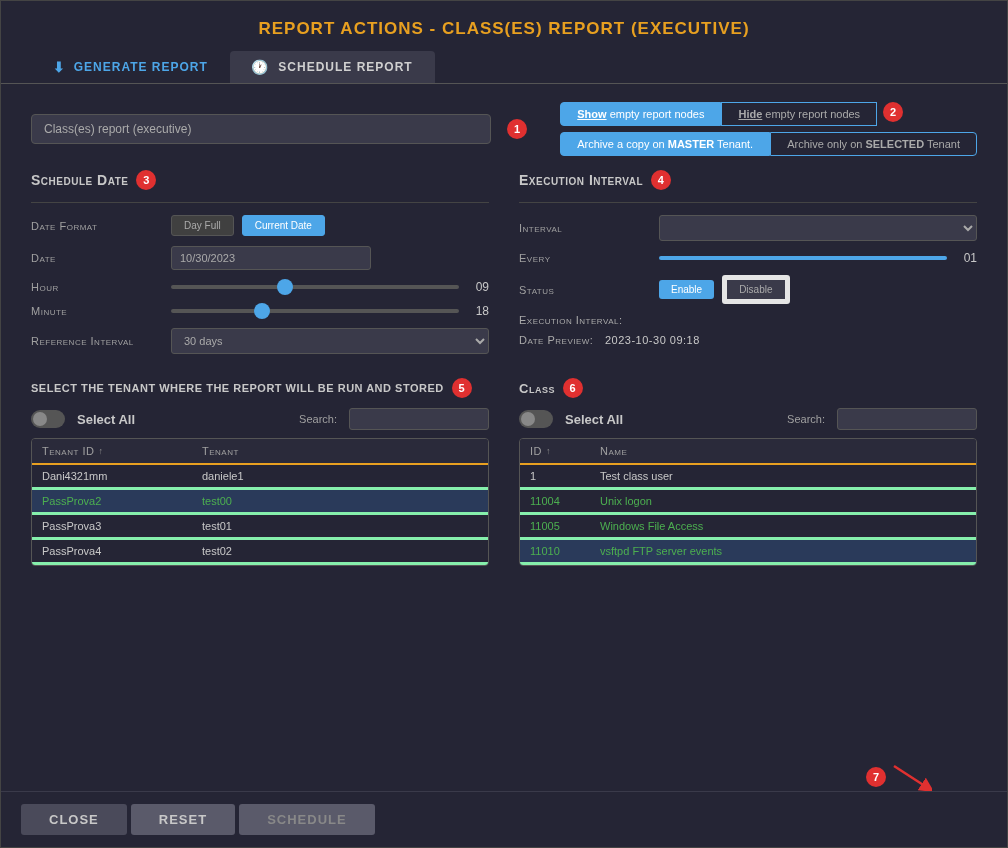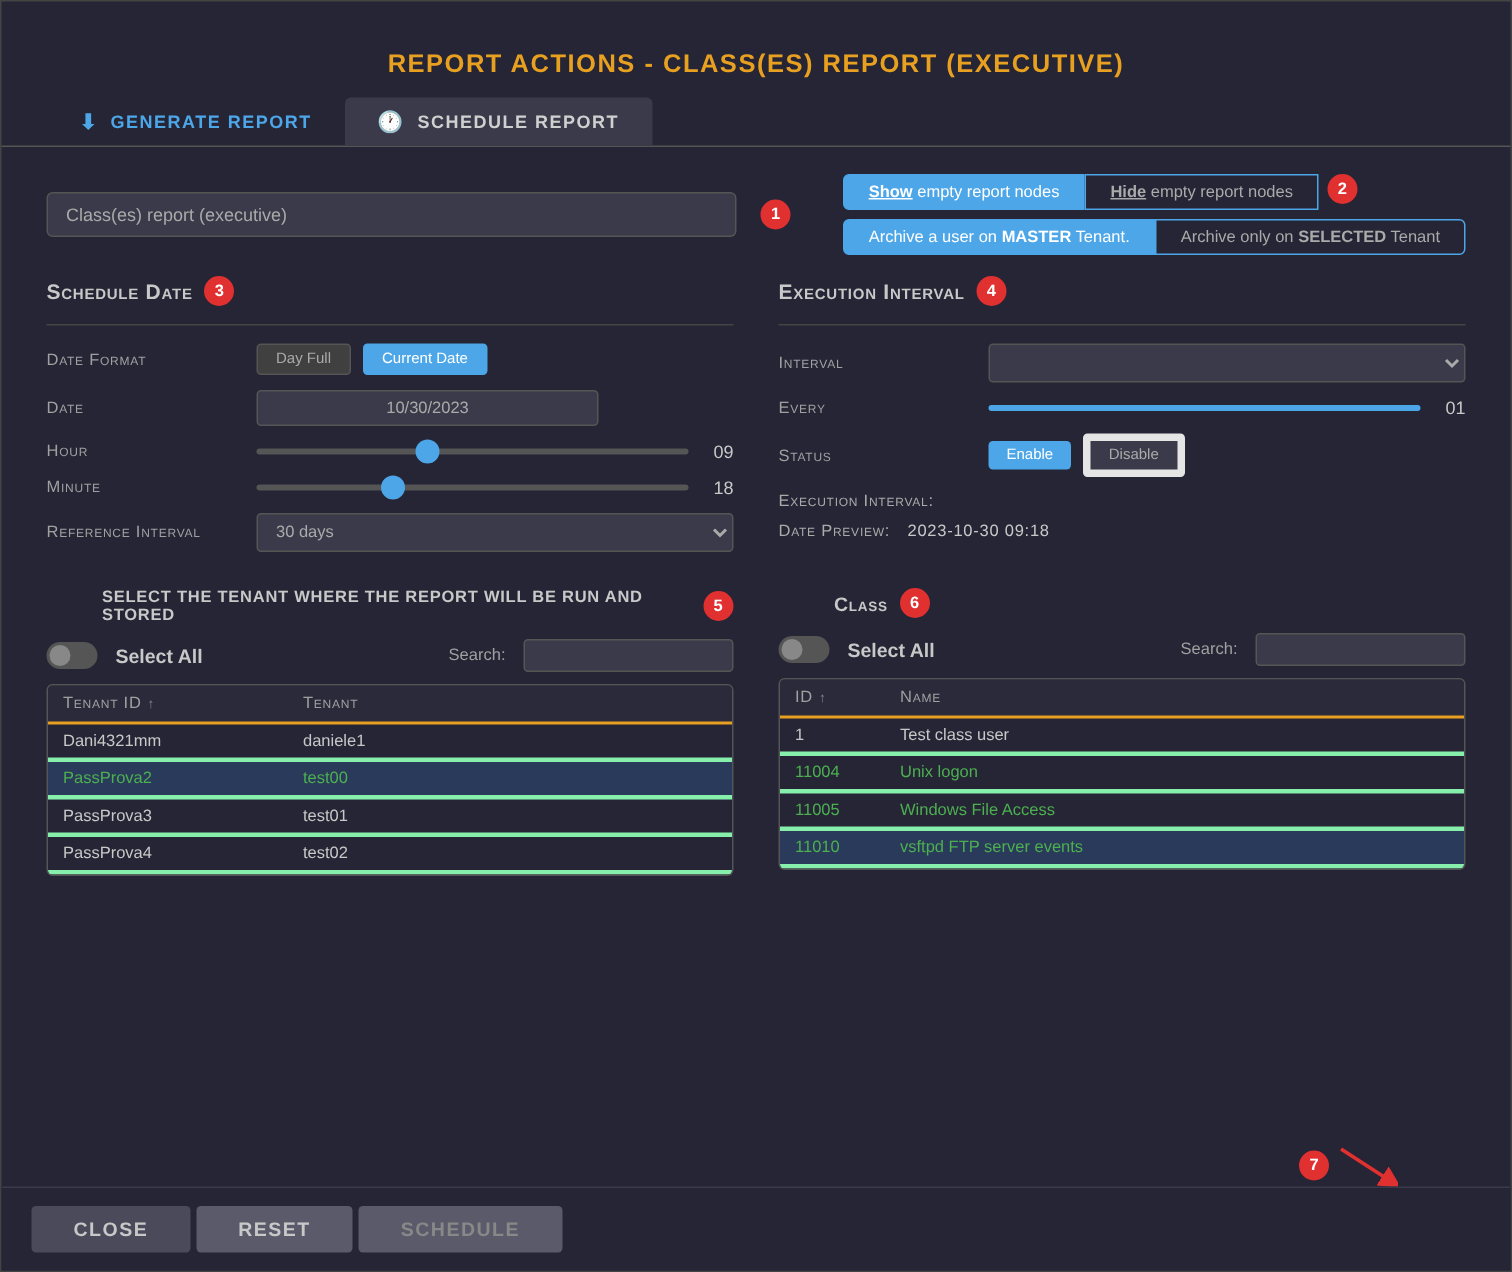--- a/index.html
+++ b/index.html
@@ -15,21 +15,21 @@
     }
     .main-container {
       background: #252535;
       width: 1008px;
       height: 848px;
       position: relative;
       border: 1px solid #444;
     }
     .page-title {
       text-align: center;
-      padding: 32px 0 12px;
+      padding: 18px 0 12px;
       color: #e8a020;
       font-size: 17px;
       font-weight: bold;
       letter-spacing: 1px;
       text-transform: uppercase;
     }
     .tabs-row {
       display: flex;
       padding: 0 30px;
       border-bottom: 1px solid #555;
@@ -157,22 +157,21 @@
       color: #fff;
       border-color: #4da6e8;
     }
     .date-input {
       background: #3a3a4a;
       border: 1px solid #555;
       color: #aaa;
       padding: 5px 8px;
       border-radius: 3px;
       font-size: 11px;
-      width: 228px;
-      text-align: center;
+      width: 200px;
     }
     .slider-container {
       flex: 1;
       display: flex;
       align-items: center;
       gap: 8px;
     }
     .slider {
       -webkit-appearance: none;
       appearance: none;
@@ -265,21 +264,20 @@
     .tenant-section-title {
       font-size: 12px;
       font-weight: bold;
       color: #c8c8c8;
       font-variant: small-caps;
       letter-spacing: 0.5px;
       display: flex;
       align-items: center;
       gap: 8px;
       margin-bottom: 10px;
-      margin-left: 37px;
     }
     .select-all-row {
       display: flex;
       align-items: center;
       gap: 12px;
       margin-bottom: 8px;
     }
     .toggle-switch {
       width: 34px;
       height: 18px;
@@ -429,21 +427,21 @@
           <button class="toggle-btn active-blue">
             <span style="font-weight:bold; text-decoration:underline;">Show</span><span> empty report nodes</span>
           </button>
           <button class="toggle-btn">
             <span style="font-weight:bold; text-decoration:underline;">Hide</span><span> empty report nodes</span>
           </button>
           <div class="badge-num" style="margin-left: 6px;">2</div>
         </div>
         <div class="toggle-row">
           <button class="toggle-btn active-blue">
-            <span>Archive a user on </span><span style="font-weight:bold; text-transform:uppercase;">MASTER</span><span> Tenant.</span>
+            <span>Archive a copy on </span><span style="font-weight:bold; text-transform:uppercase;">MASTER</span><span> Tenant.</span>
           </button>
           <button class="toggle-btn">
             <span>Archive only on </span><span style="font-weight:bold; text-transform:uppercase;">SELECTED</span><span> Tenant</span>
           </button>
         </div>
       </div>
     </div>
 
     <div class="two-col">
 

